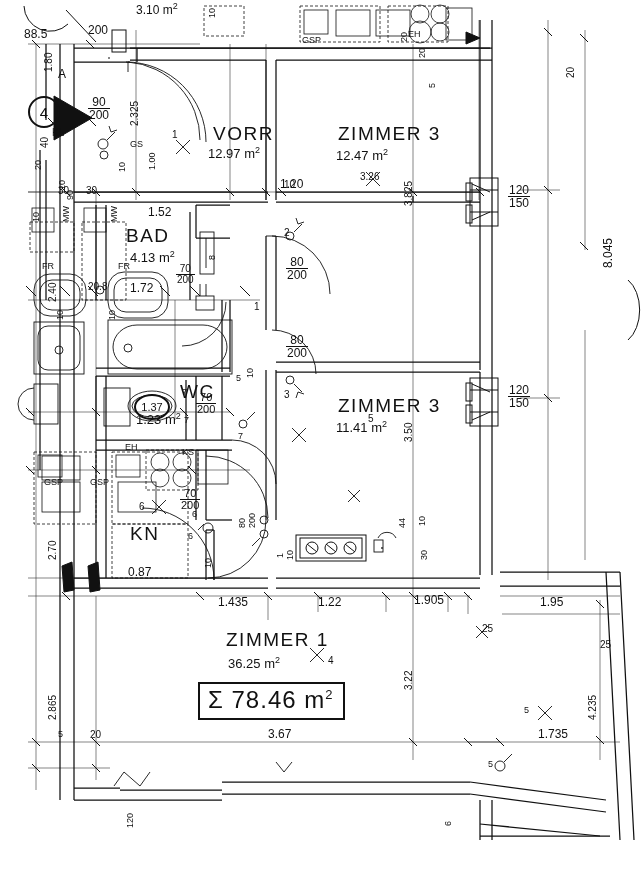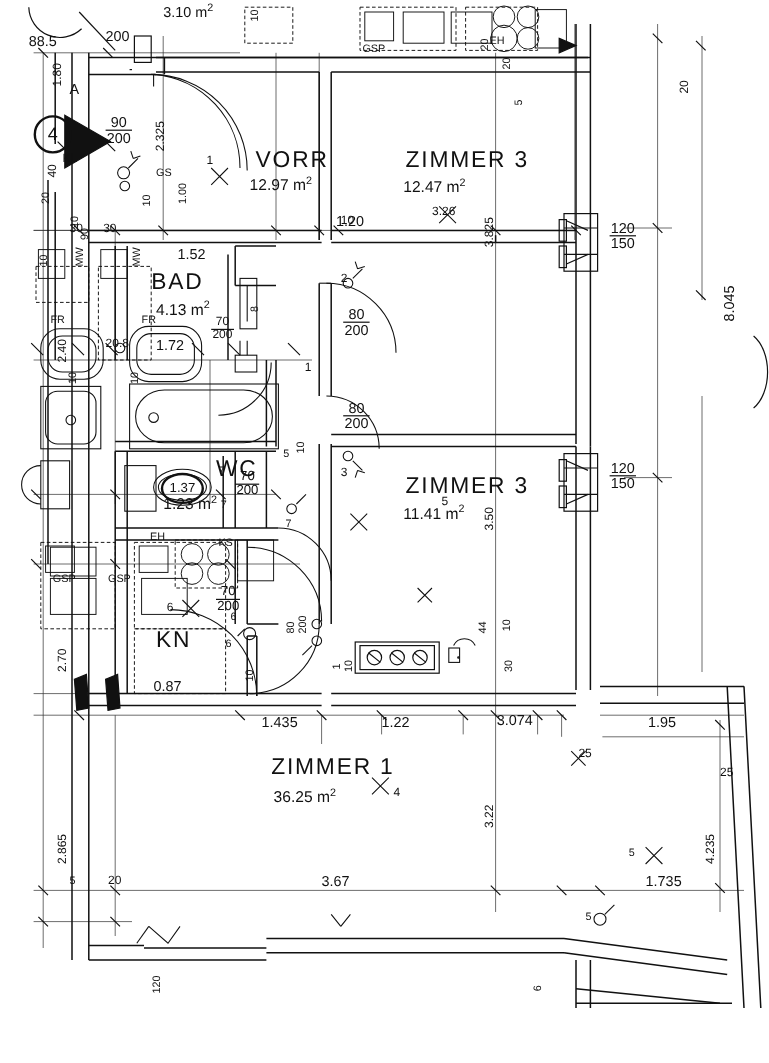--- a/index.html
+++ b/index.html
@@ -445,26 +445,30 @@
 
   <div class="lbl dim-xs rot90" style="left:248px;top:528px;">200</div>
   <div class="lbl dim-xs rot90" style="left:238px;top:528px;">80</div>
   <div class="lbl dim-xs rot90" style="left:276px;top:558px;">1</div>
   <div class="lbl dim-xs rot90" style="left:286px;top:560px;">10</div>
   <div class="lbl dim-xs rot90" style="left:398px;top:528px;">44</div>
   <div class="lbl dim-xs rot90" style="left:418px;top:526px;">10</div>
   <div class="lbl dim-xs rot90" style="left:420px;top:560px;">30</div>
   <div class="lbl dim" style="left:218px;top:596px;">1.435</div>
   <div class="lbl dim" style="left:318px;top:596px;">1.22</div>
-  <div class="lbl dim" style="left:414px;top:594px;">3.074</div>
+  <div class="lbl dim" style="left:414px;top:594px;">1.905</div>
 
   <div class="lbl room-name" style="left:226px;top:630px;">ZIMMER 1</div>
   <div class="lbl room-area" style="left:228px;top:656px;text-align:center;"><span>36.25 m</span><sup style="font-size:9px">2</sup></div>
   <div class="lbl dim-s" style="left:328px;top:656px;">4</div>
 
+  <div class="sum-box" style="left:198px;top:682px;">
+    <span>Σ</span>
+    <span>78.46 m</span><sup style="font-size:13px">2</sup>
+  </div>
 
   <div class="lbl dim-s rot90" style="left:48px;top:720px;">2.865</div>
   <div class="lbl dim-xs" style="left:58px;top:730px;">5</div>
   <div class="lbl dim-s" style="left:90px;top:730px;">20</div>
   <div class="lbl dim" style="left:268px;top:728px;">3.67</div>
   <div class="lbl dim-xs rot90" style="left:126px;top:828px;">120</div>
   <div class="lbl dim-s rot90" style="left:404px;top:690px;">3.22</div>
   <div class="lbl dim-xs rot90" style="left:444px;top:826px;">6</div>
   <div class="lbl dim-xs rot90" style="left:58px;top:190px;">10</div>
 

